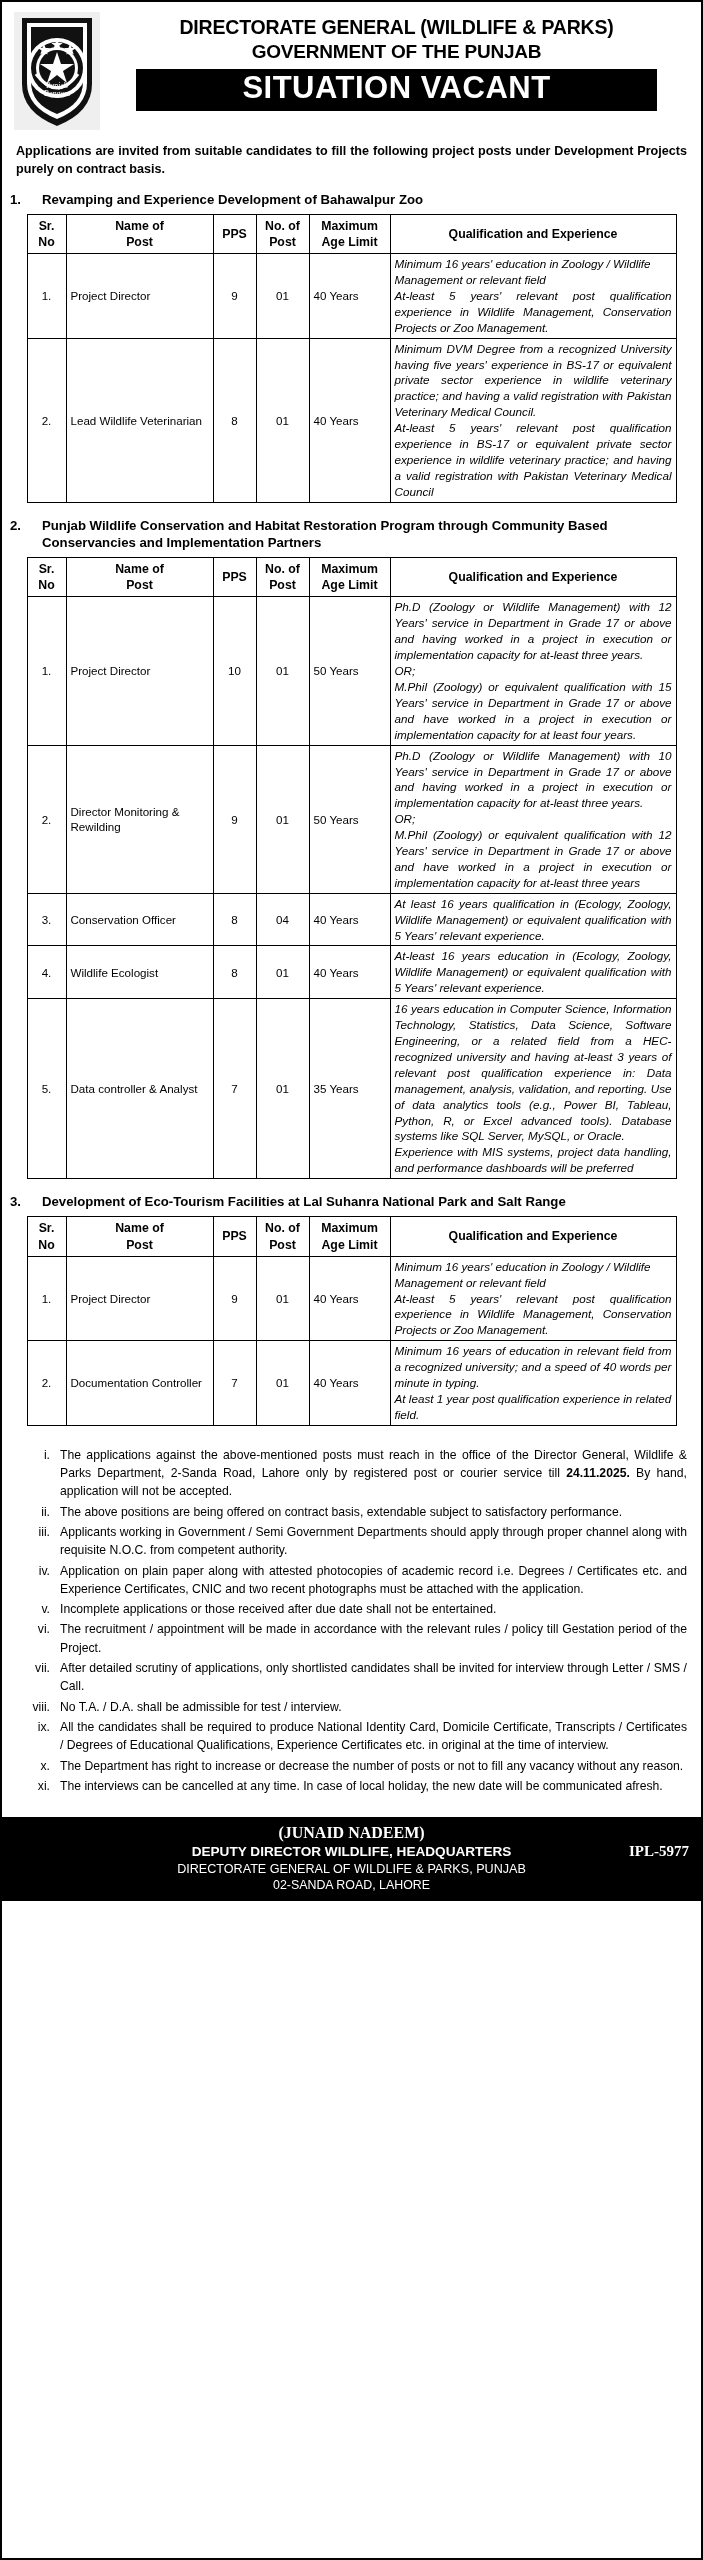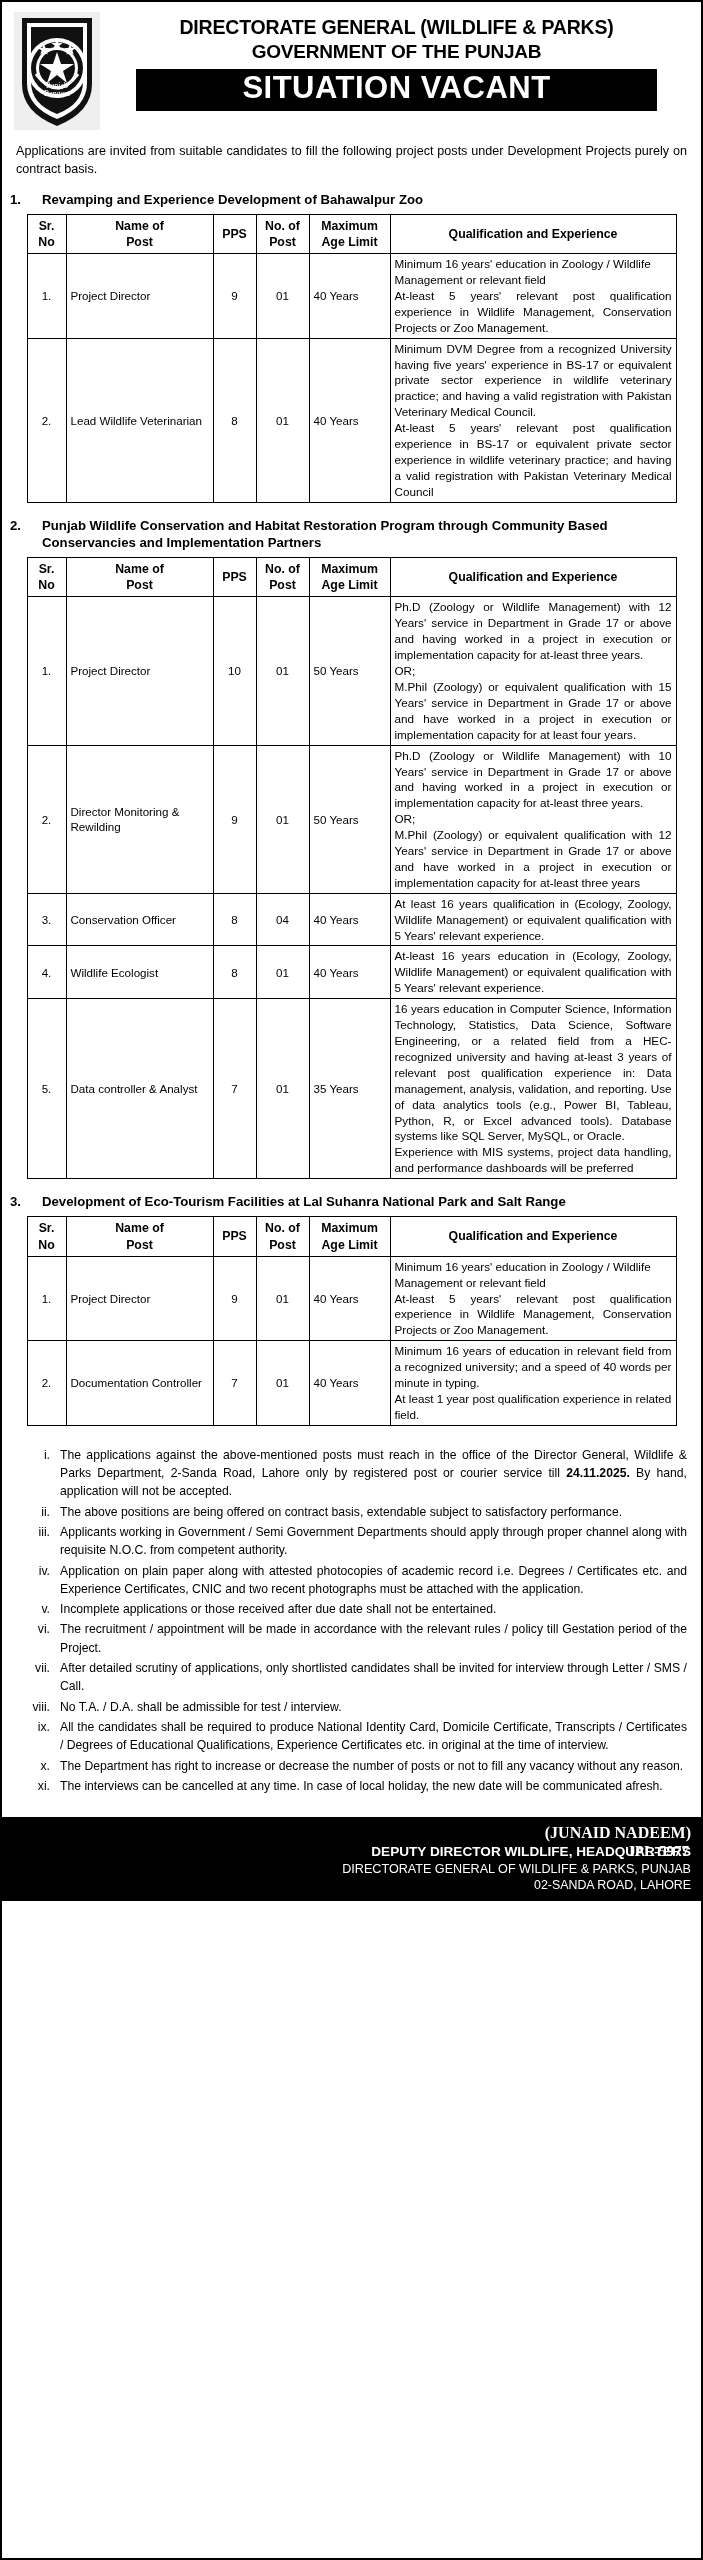--- a/index.html
+++ b/index.html
@@ -58,21 +58,21 @@
     width:88%;
     text-align:center;
     line-height:1.05;
   }
   
   .intro{
     font-size:12.6px;
     line-height:1.45;
     text-align:justify;
     padding:10px 14px 2px 14px;
-    font-weight:400;
+    font-weight:700;
   }
   
   .sec-head{
     font-weight:bold;
     font-size:13.2px;
     line-height:1.3;
     padding:10px 14px 6px 40px;
     text-indent:-16px;
   }
   .sec-num{display:inline-block;width:16px;}
@@ -94,21 +94,21 @@
     font-weight:bold;
     text-align:center;
     font-size:12.3px;
     padding:3px 2px;
   }
   td.c-sr{width:34px;text-align:center;font-size:12px;}
   td.c-post{width:142px;text-align:left;font-size:12.3px;padding-left:7px;}
   td.c-pps{width:38px;text-align:center;font-size:12.3px;}
   td.c-nop{width:48px;text-align:center;font-size:12.3px;}
   td.c-age{width:76px;text-align:left;font-size:12.3px;}
-  td.c-qual{text-align:left;vertical-align:top;padding:3px 5px;}
+  td.c-qual{text-align:left;vertical-align:top;padding:3px 5px;font-style:italic;}
   th.c-sr{width:34px;}th.c-post{width:142px;}th.c-pps{width:38px;}
   th.c-nop{width:48px;}th.c-age{width:76px;}
   .qual p{margin:0;font-size:11.7px;line-height:1.36;}
   .qual p.just{text-align:justify;text-align-last:left;}
   
   .conditions{
     padding:16px 14px 10px 14px;
   }
   .cond{
     display:flex;
@@ -129,21 +129,21 @@
     text-align-last:left;
   }
   .cond .ct b{font-weight:bold;}
   
   .footer{
     background:#000;
     color:#fff;
     margin-top:10px;
     padding:6px 10px 8px 10px;
     position:relative;
-    text-align:right;
+    text-align:center;
   }
   .f1{font-family:"Liberation Serif",serif;font-weight:bold;font-size:16px;line-height:1.25;}
   .f2{font-weight:bold;font-size:13.6px;line-height:1.3;}
   .f3{font-size:12.6px;line-height:1.3;}
   .f4{font-size:12.4px;line-height:1.3;}
   .ipl{
     position:absolute;
     right:12px;
     top:26px;
     font-family:"Liberation Serif",serif;

